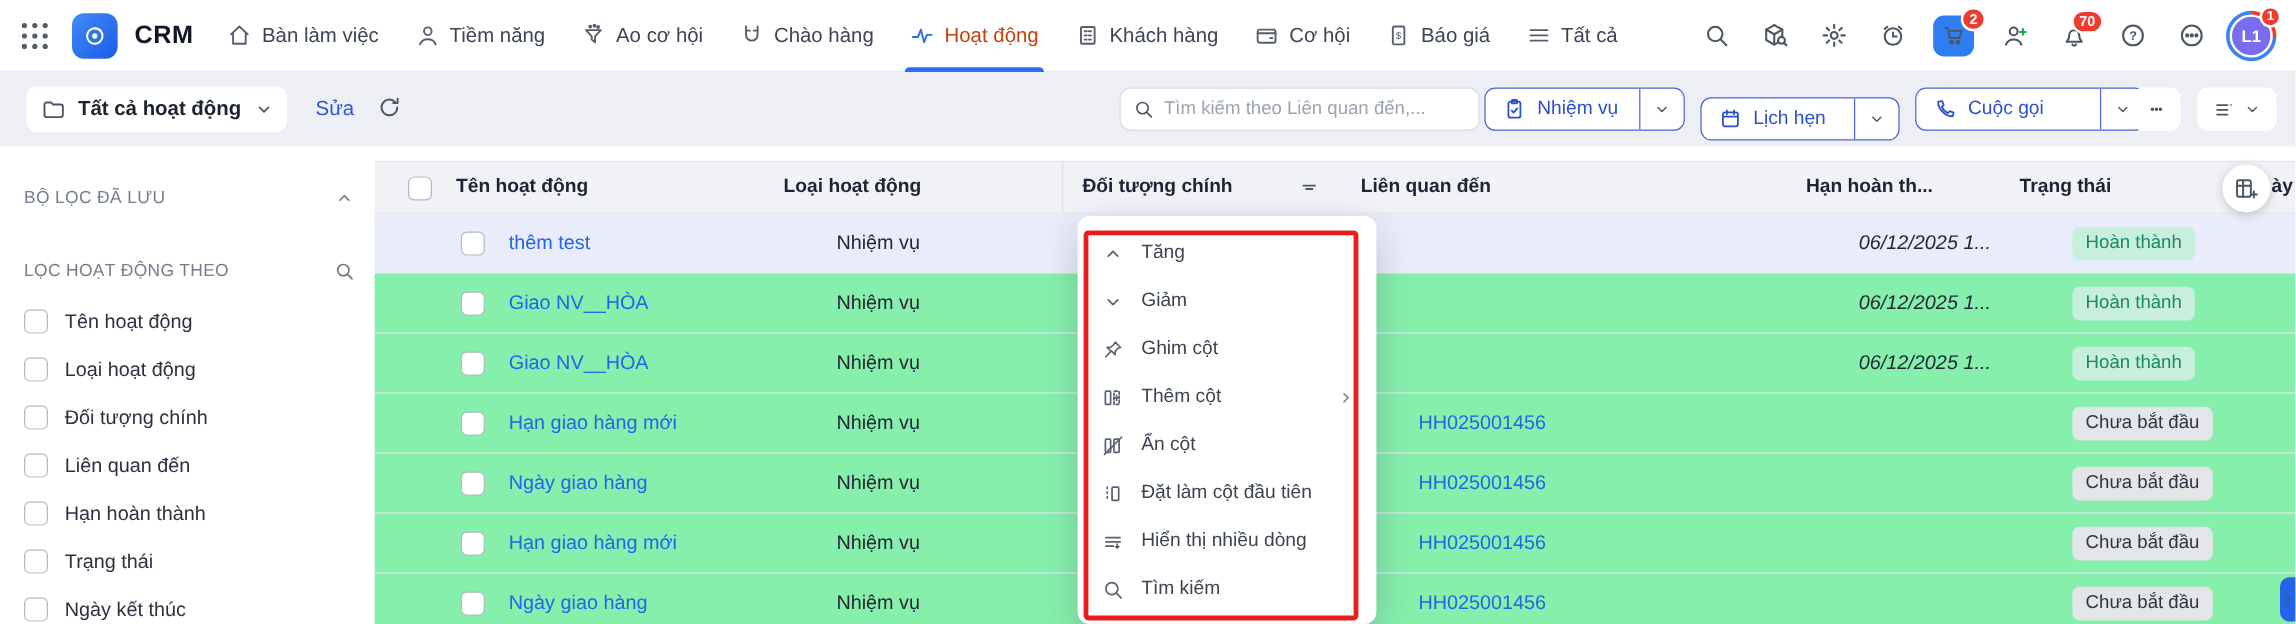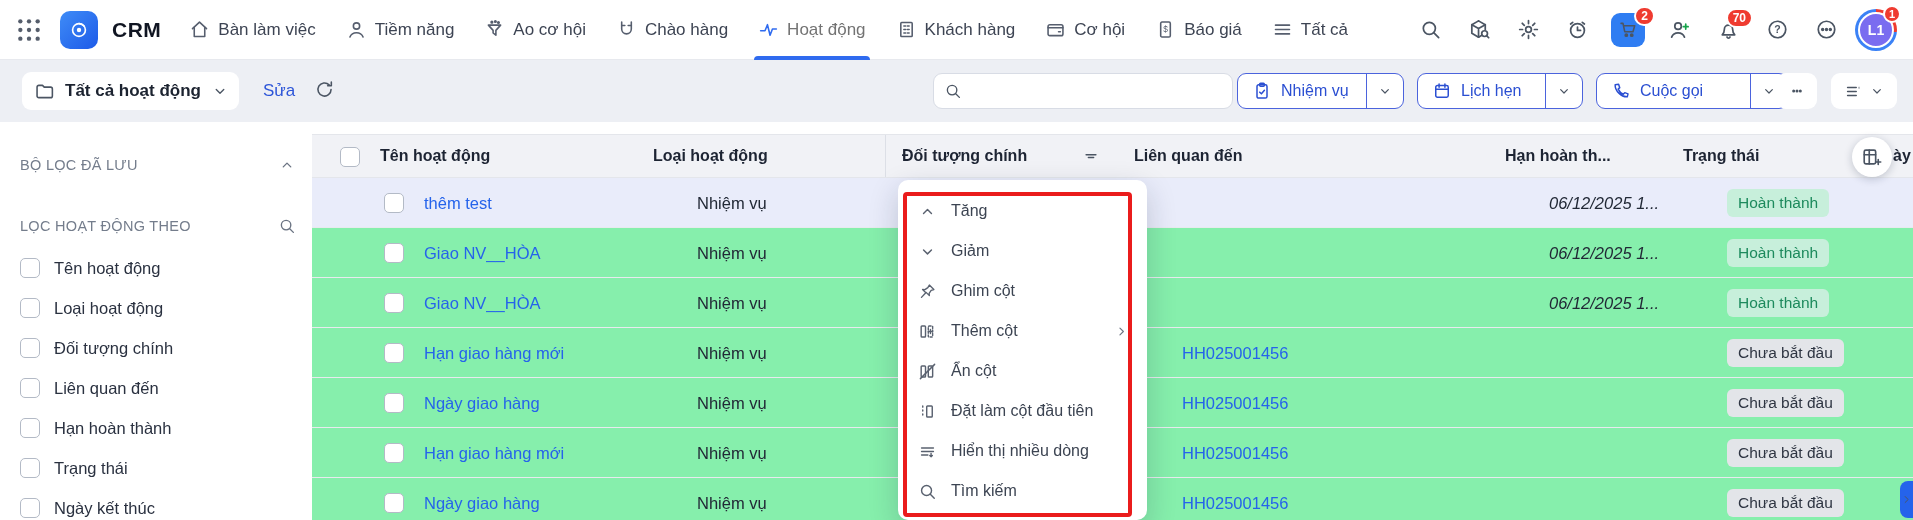--- a/index.html
+++ b/index.html
@@ -11,21 +11,21 @@
   .ic { display:inline-flex; align-items:center; justify-content:center; color:#4b5563; }
 
   
   .nav { position:absolute; top:0; left:0; right:0; height:60px; background:#fff; border-bottom:1px solid #e7e9ee; display:flex; align-items:center; z-index:30; }
   .grid-dots { margin-left:16px; }
   .logo { margin-left:18px; width:38px; height:38px; border-radius:10px; background:linear-gradient(135deg,#3f8cf7,#1d5ae8); display:flex; align-items:center; justify-content:center; flex:0 0 auto; }
   .brand { margin-left:14px; font-size:21px; font-weight:bold; color:#101522; letter-spacing:.5px; }
   .nav-items { display:flex; align-items:center; margin-left:28px; gap:30px; height:60px; }
   .nav-item { display:flex; align-items:center; gap:8px; height:60px; position:relative; color:#3d4453; font-size:17px; cursor:pointer; white-space:nowrap; }
   .nav-item .ic { color:#565e6e; }
-  .nav-item.active { color:#737373;text-align:center; }
+  .nav-item.active { color:#c2410c;text-align:center; }
   .nav-item.active .ic { color:#2f6bef; }
   .nav-item.active::after { content:""; position:absolute; left:-4px; right:-4px; bottom:0; height:4px; background:#2f6bef; border-radius:4px 4px 0 0; }
   .nav-right { margin-left:auto; margin-right:14px; display:flex; align-items:center; gap:19px; }
   .icon-btn { position:relative; display:flex; align-items:center; justify-content:center; width:30px; height:30px; color:#454d5d; cursor:pointer; }
   .icon-btn.tile { width:34px; height:34px; background:#2f7df2; border-radius:9px; color:#fff; }
   .badge { position:absolute; top:-7px; right:-10px; min-width:20px; height:20px; padding:0 5px; background:#ef3b30; color:#fff; border-radius:10px; font-size:12px; font-weight:bold; display:flex; align-items:center; justify-content:center; border:2px solid #fff; }
   .avatar-wrap { position:relative; width:42px; height:42px; border-radius:50%; background:conic-gradient(#ef3b30 0 95deg,#3b82f6 95deg 360deg); display:flex; align-items:center; justify-content:center; cursor:pointer; }
   .avatar { width:36px; height:36px; border-radius:50%; background:#7a6cf0; color:#fff; font-size:14px; font-weight:bold; display:flex; align-items:center; justify-content:center; border:2px solid #fff; }
   .avatar-badge { position:absolute; top:-4px; right:-4px; min-width:18px; height:18px; background:#ef3b30; color:#fff; border-radius:9px; font-size:11px; font-weight:bold; display:flex; align-items:center; justify-content:center; border:2px solid #fff; }
 
@@ -313,20 +313,21 @@
       </span>
     <div class="tb-search">
       <span class="ic" id="tbsearch-ic" style="color:#8d96a6">
           <span class="ic">
             <svg width="18" height="18" viewBox="0 0 24 24" fill="none" stroke="currentColor" stroke-width="1.8" stroke-linecap="round" stroke-linejoin="round">
               <circle cx="10.8" cy="10.8" r="6.3"></circle>
               <path d="M15.6 15.6L20.5 20.5"></path>
             </svg>
           </span>
         </span>
+      <input placeholder="Tìm kiếm theo Liên quan đến,..." style="">
     </div>
     <div id="action-buttons">
         <div class="split-btn" style="left: 1237px; width: 167px;">
           <div class="split-main">
             <span class="ic">
               <svg width="20" height="20" viewBox="0 0 24 24" fill="none" stroke="currentColor" stroke-width="1.8" stroke-linecap="round" stroke-linejoin="round">
                 <rect x="6" y="4.5" width="12" height="16" rx="2"></rect>
                 <rect x="9.2" y="2.8" width="5.6" height="3.4" rx="1"></rect>
                 <path d="M9.3 13.4l2 2 3.6-4.2"></path>
               </svg>
@@ -334,21 +335,21 @@
             <span>Nhiệm vụ</span>
           </div>
           <div class="split-arrow">
             <span class="ic">
               <svg width="16" height="16" viewBox="0 0 24 24" fill="none" stroke="currentColor" stroke-width="1.8" stroke-linecap="round" stroke-linejoin="round">
                 <path d="M7 10l5 5 5-5"></path>
               </svg>
             </span>
           </div>
         </div>
-        <div class="split-btn" style="left: 1417px; width: 166px;">
+        <div class="split-btn" style="left: 1417px; width: 166px; margin-top: 8px;">
           <div class="split-main">
             <span class="ic">
               <svg width="20" height="20" viewBox="0 0 24 24" fill="none" stroke="currentColor" stroke-width="1.8" stroke-linecap="round" stroke-linejoin="round">
                 <rect x="4.5" y="5.5" width="15" height="14" rx="2"></rect>
                 <path d="M4.5 9.8h15M8.5 3.5v4M15.5 3.5v4"></path>
               </svg>
             </span>
             <span>Lịch hẹn</span>
           </div>
           <div class="split-arrow">

